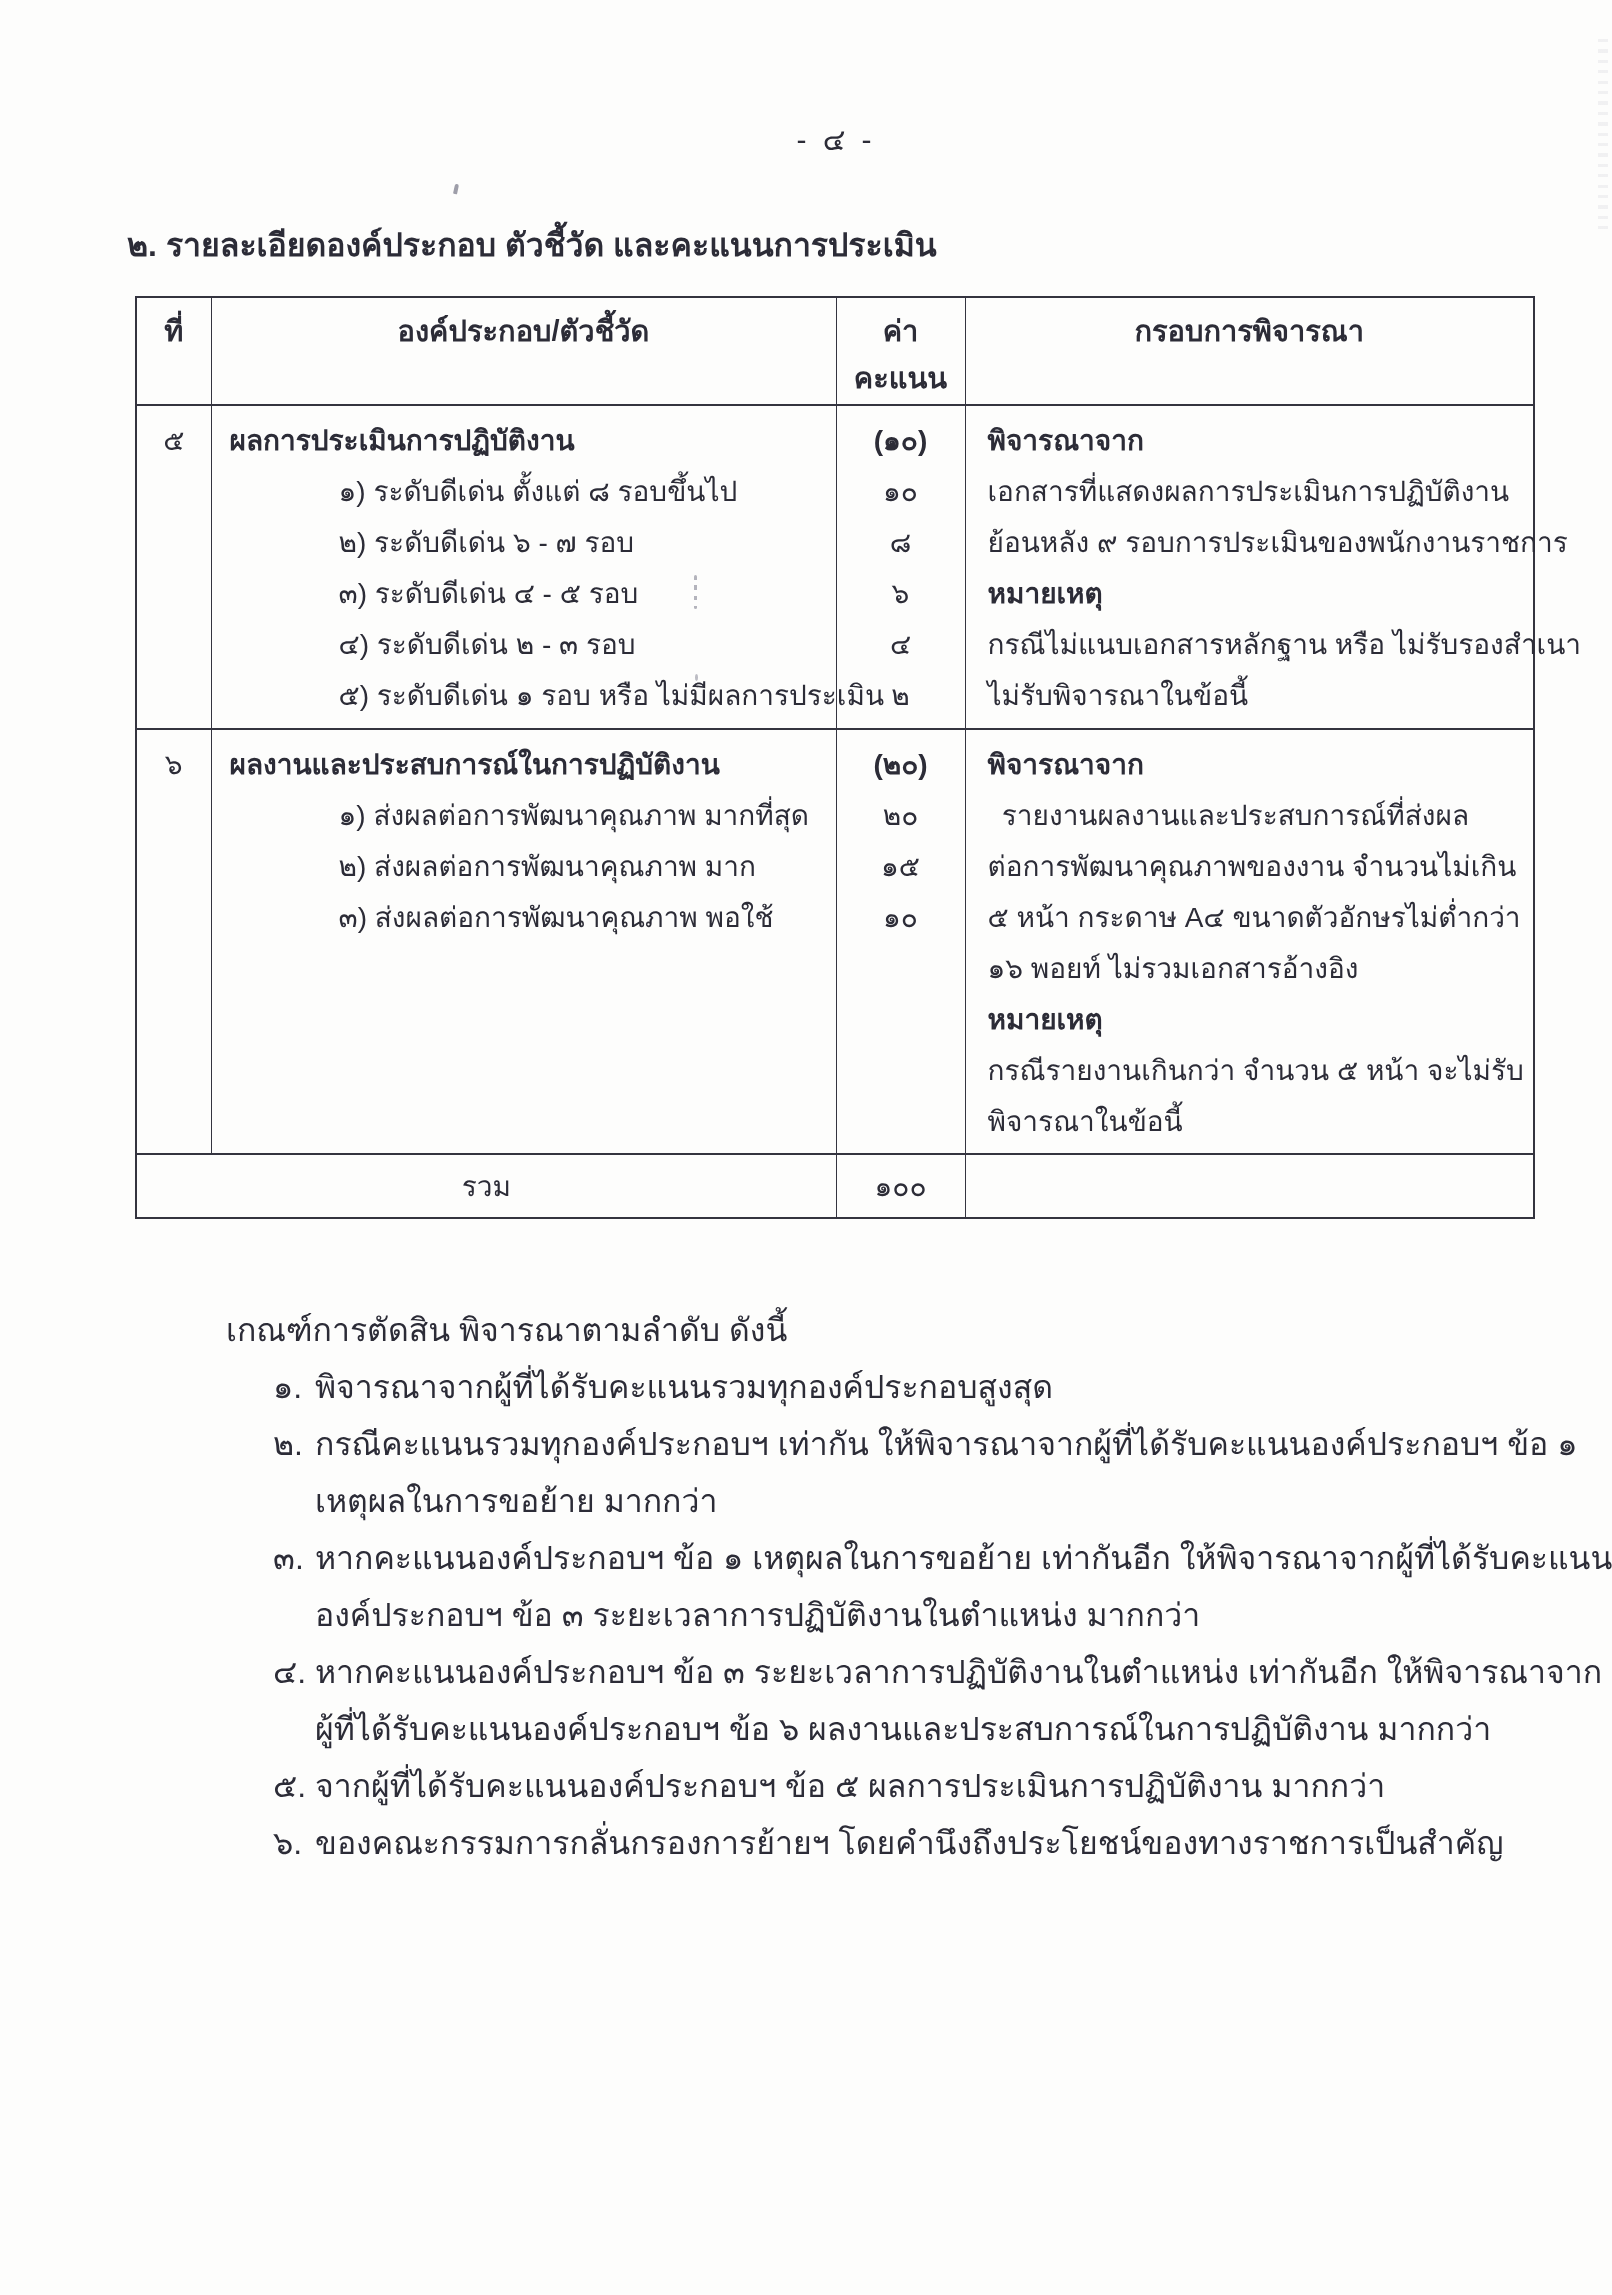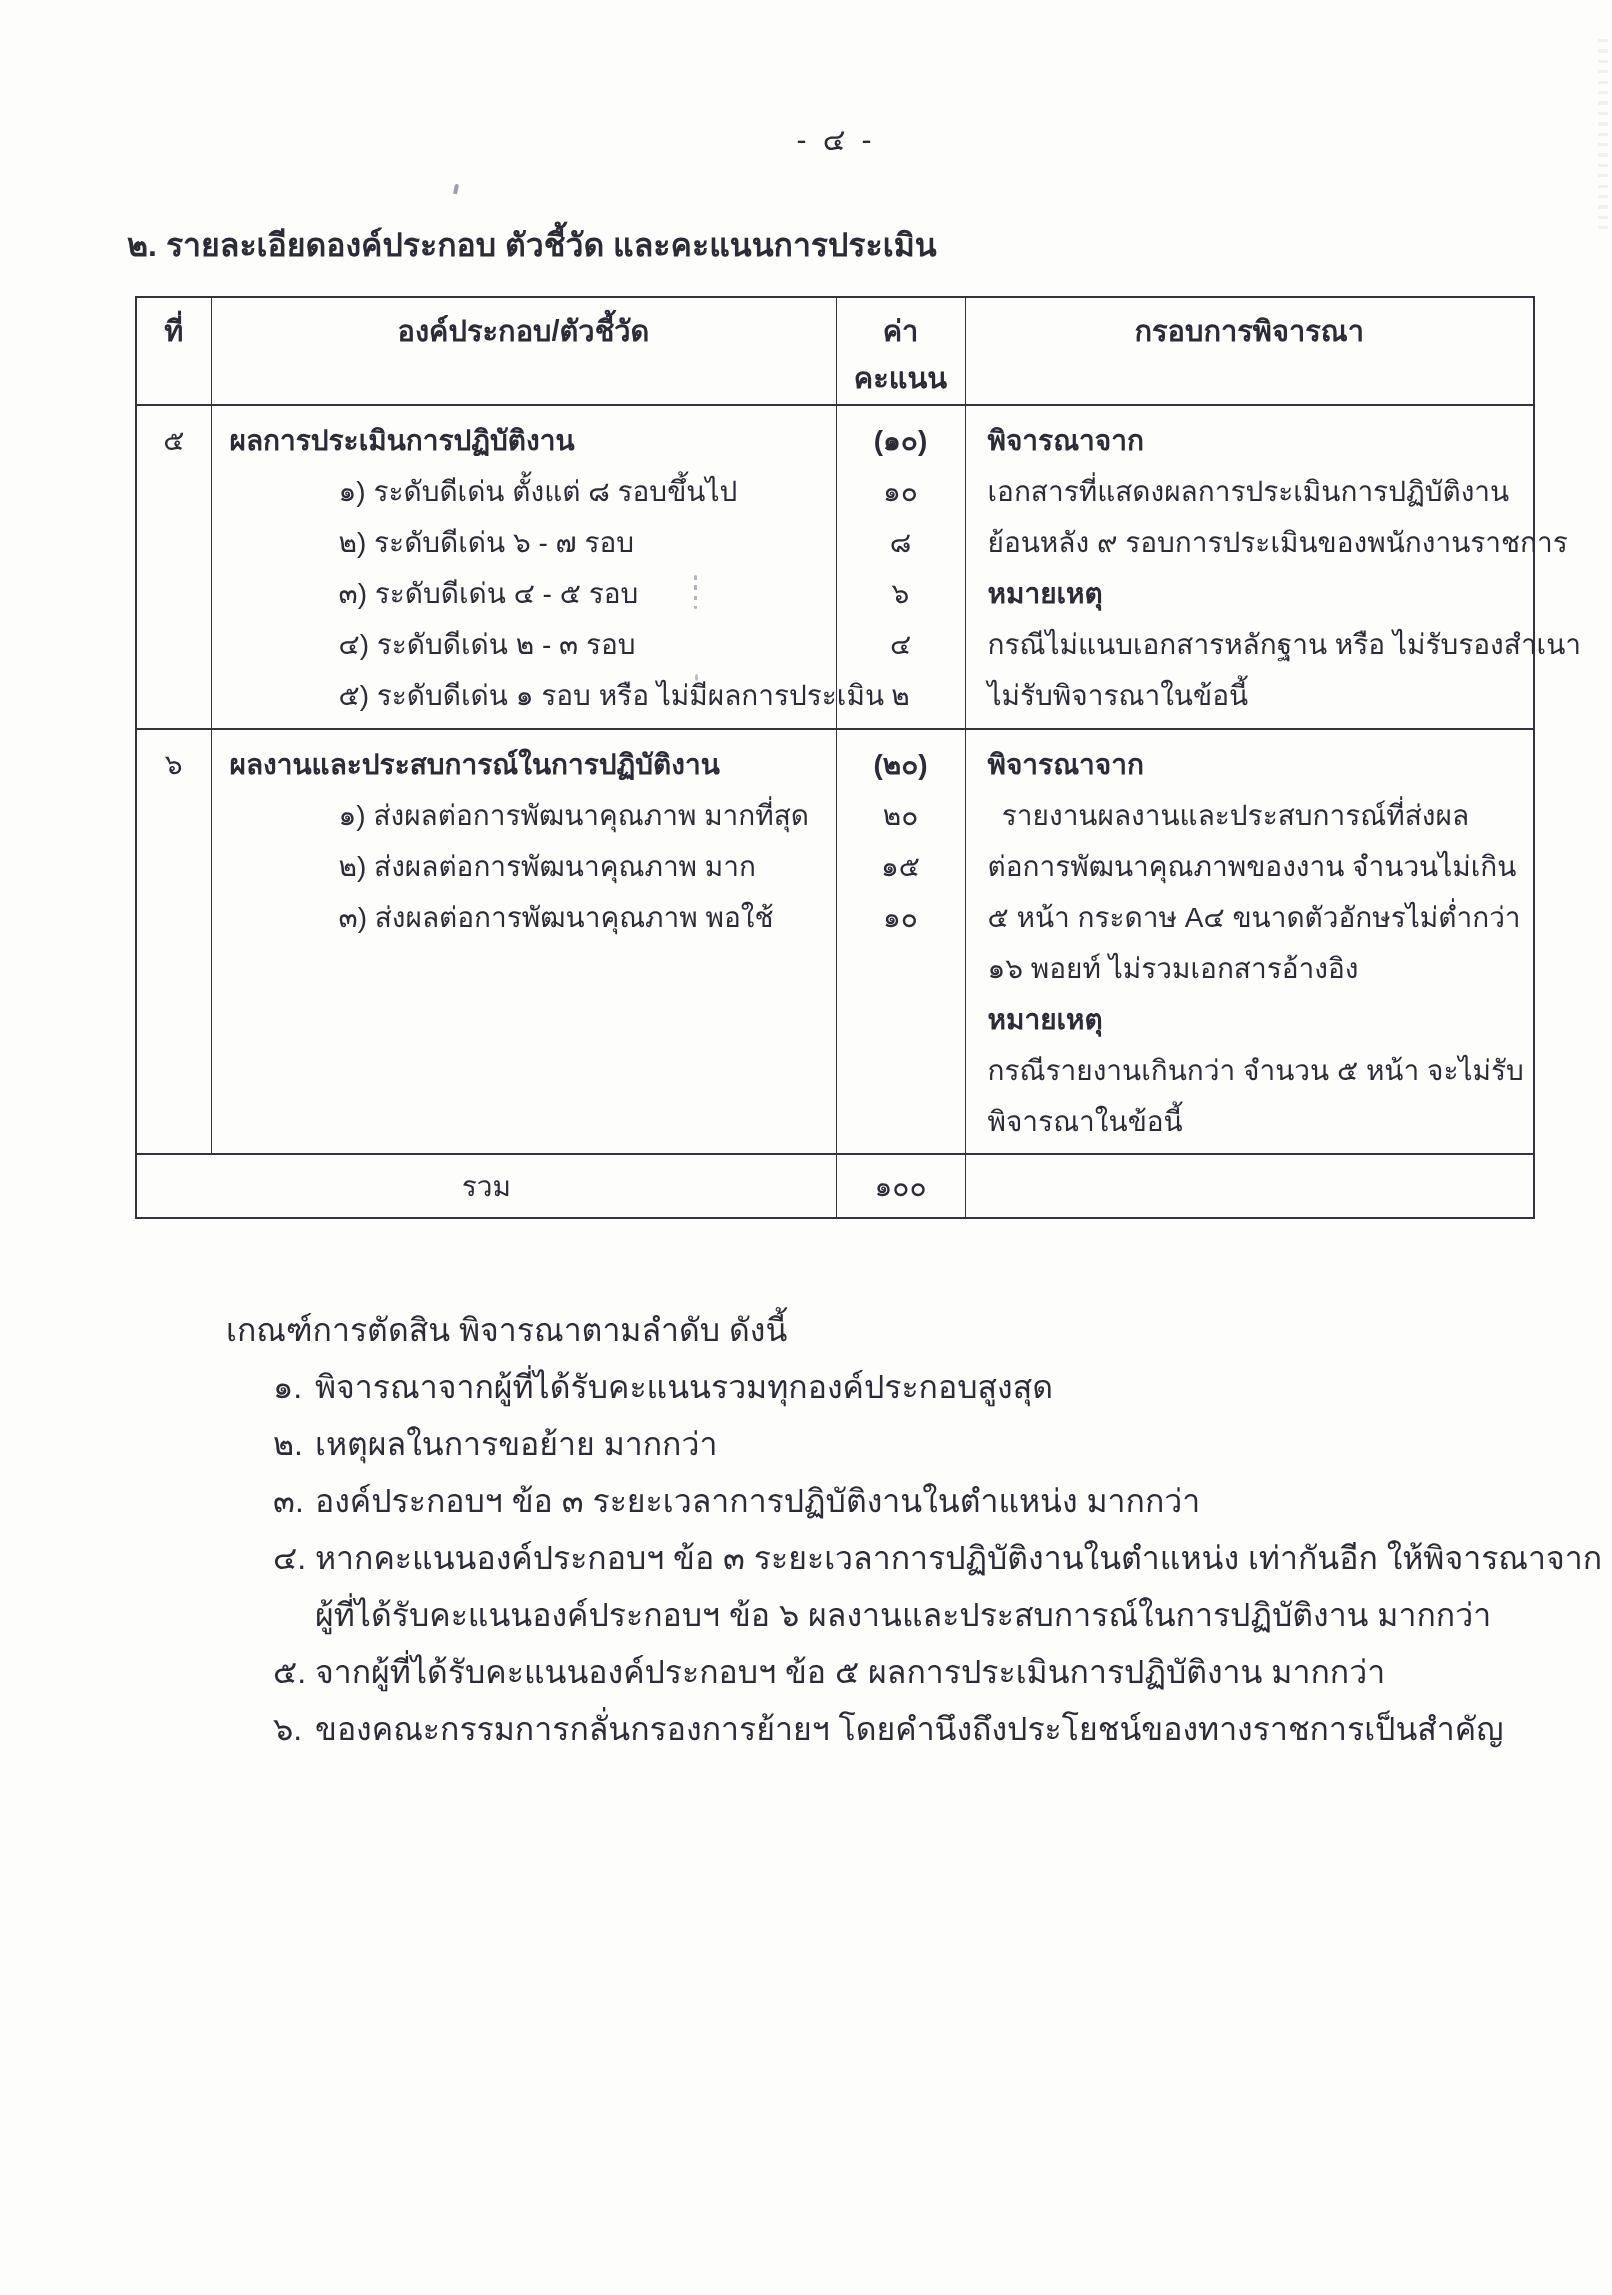--- a/index.html
+++ b/index.html
@@ -239,26 +239,28 @@
   <div>
       <div class="crit-item">
         <span class="crit-no">๑.</span>
         <div class="crit-lines">
           <div class="cline">พิจารณาจากผู้ที่ได้รับคะแนนรวมทุกองค์ประกอบสูงสุด</div>
         </div>
       </div>
       <div class="crit-item">
         <span class="crit-no">๒.</span>
         <div class="crit-lines">
+          <div class="cline">กรณีคะแนนรวมทุกองค์ประกอบฯ เท่ากัน ให้พิจารณาจากผู้ที่ได้รับคะแนนองค์ประกอบฯ ข้อ ๑</div>
           <div class="cline">เหตุผลในการขอย้าย มากกว่า</div>
         </div>
       </div>
       <div class="crit-item">
         <span class="crit-no">๓.</span>
         <div class="crit-lines">
+          <div class="cline">หากคะแนนองค์ประกอบฯ ข้อ ๑ เหตุผลในการขอย้าย เท่ากันอีก ให้พิจารณาจากผู้ที่ได้รับคะแนน</div>
           <div class="cline">องค์ประกอบฯ ข้อ ๓ ระยะเวลาการปฏิบัติงานในตำแหน่ง มากกว่า</div>
         </div>
       </div>
       <div class="crit-item">
         <span class="crit-no">๔.</span>
         <div class="crit-lines">
           <div class="cline">หากคะแนนองค์ประกอบฯ ข้อ ๓ ระยะเวลาการปฏิบัติงานในตำแหน่ง เท่ากันอีก ให้พิจารณาจาก</div>
           <div class="cline">ผู้ที่ได้รับคะแนนองค์ประกอบฯ ข้อ ๖ ผลงานและประสบการณ์ในการปฏิบัติงาน มากกว่า</div>
         </div>
       </div>

